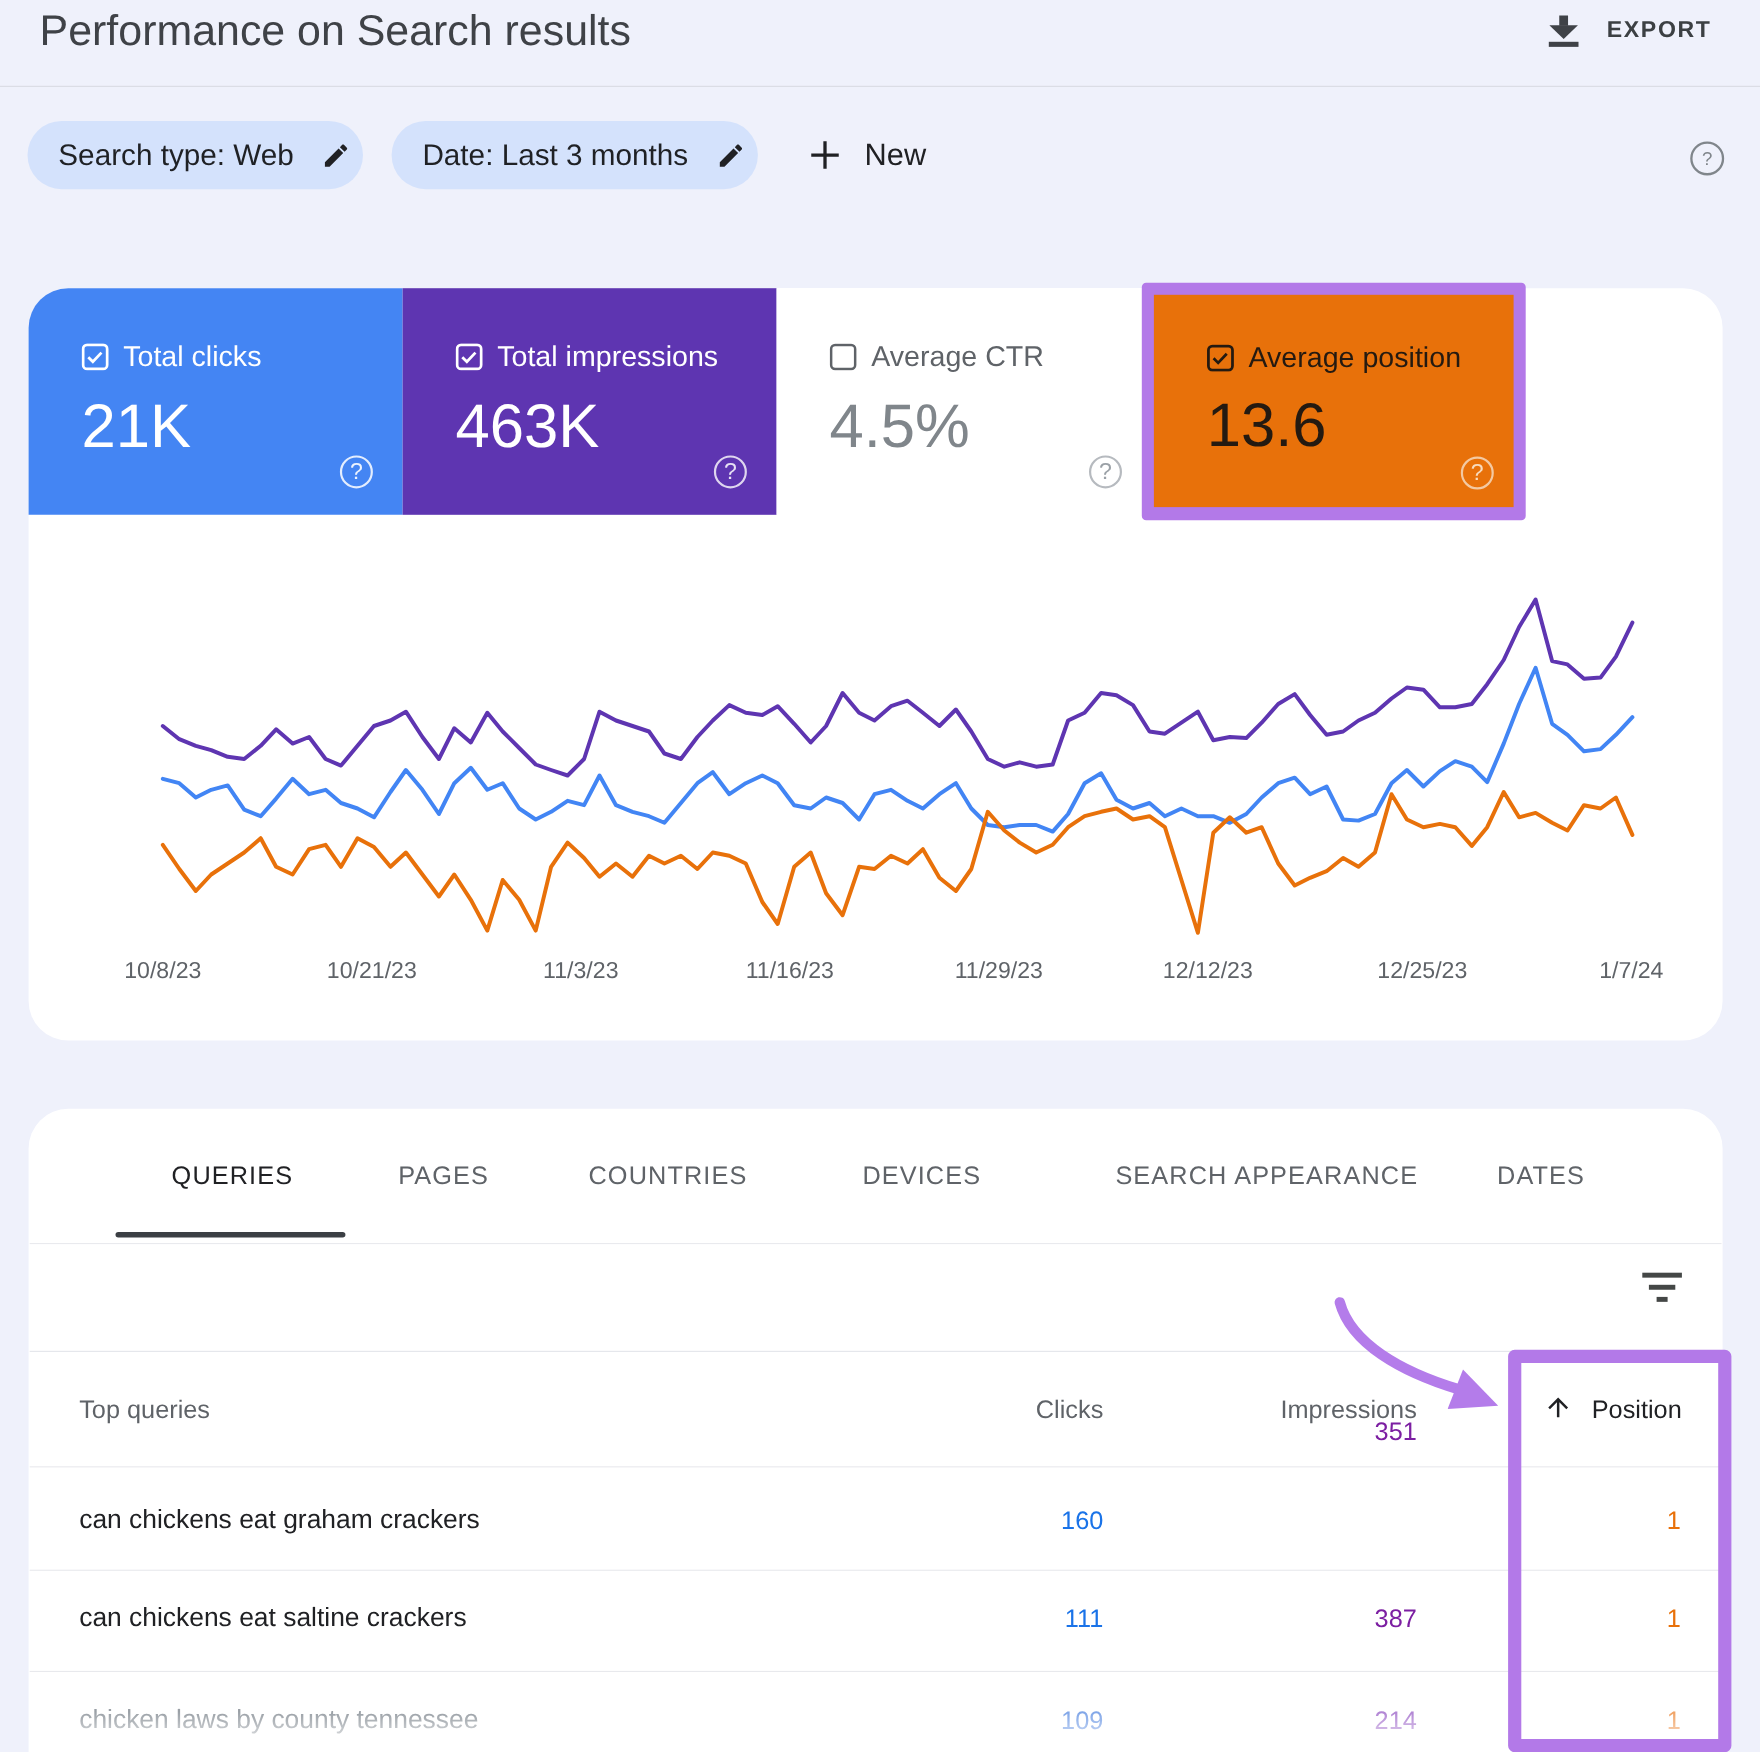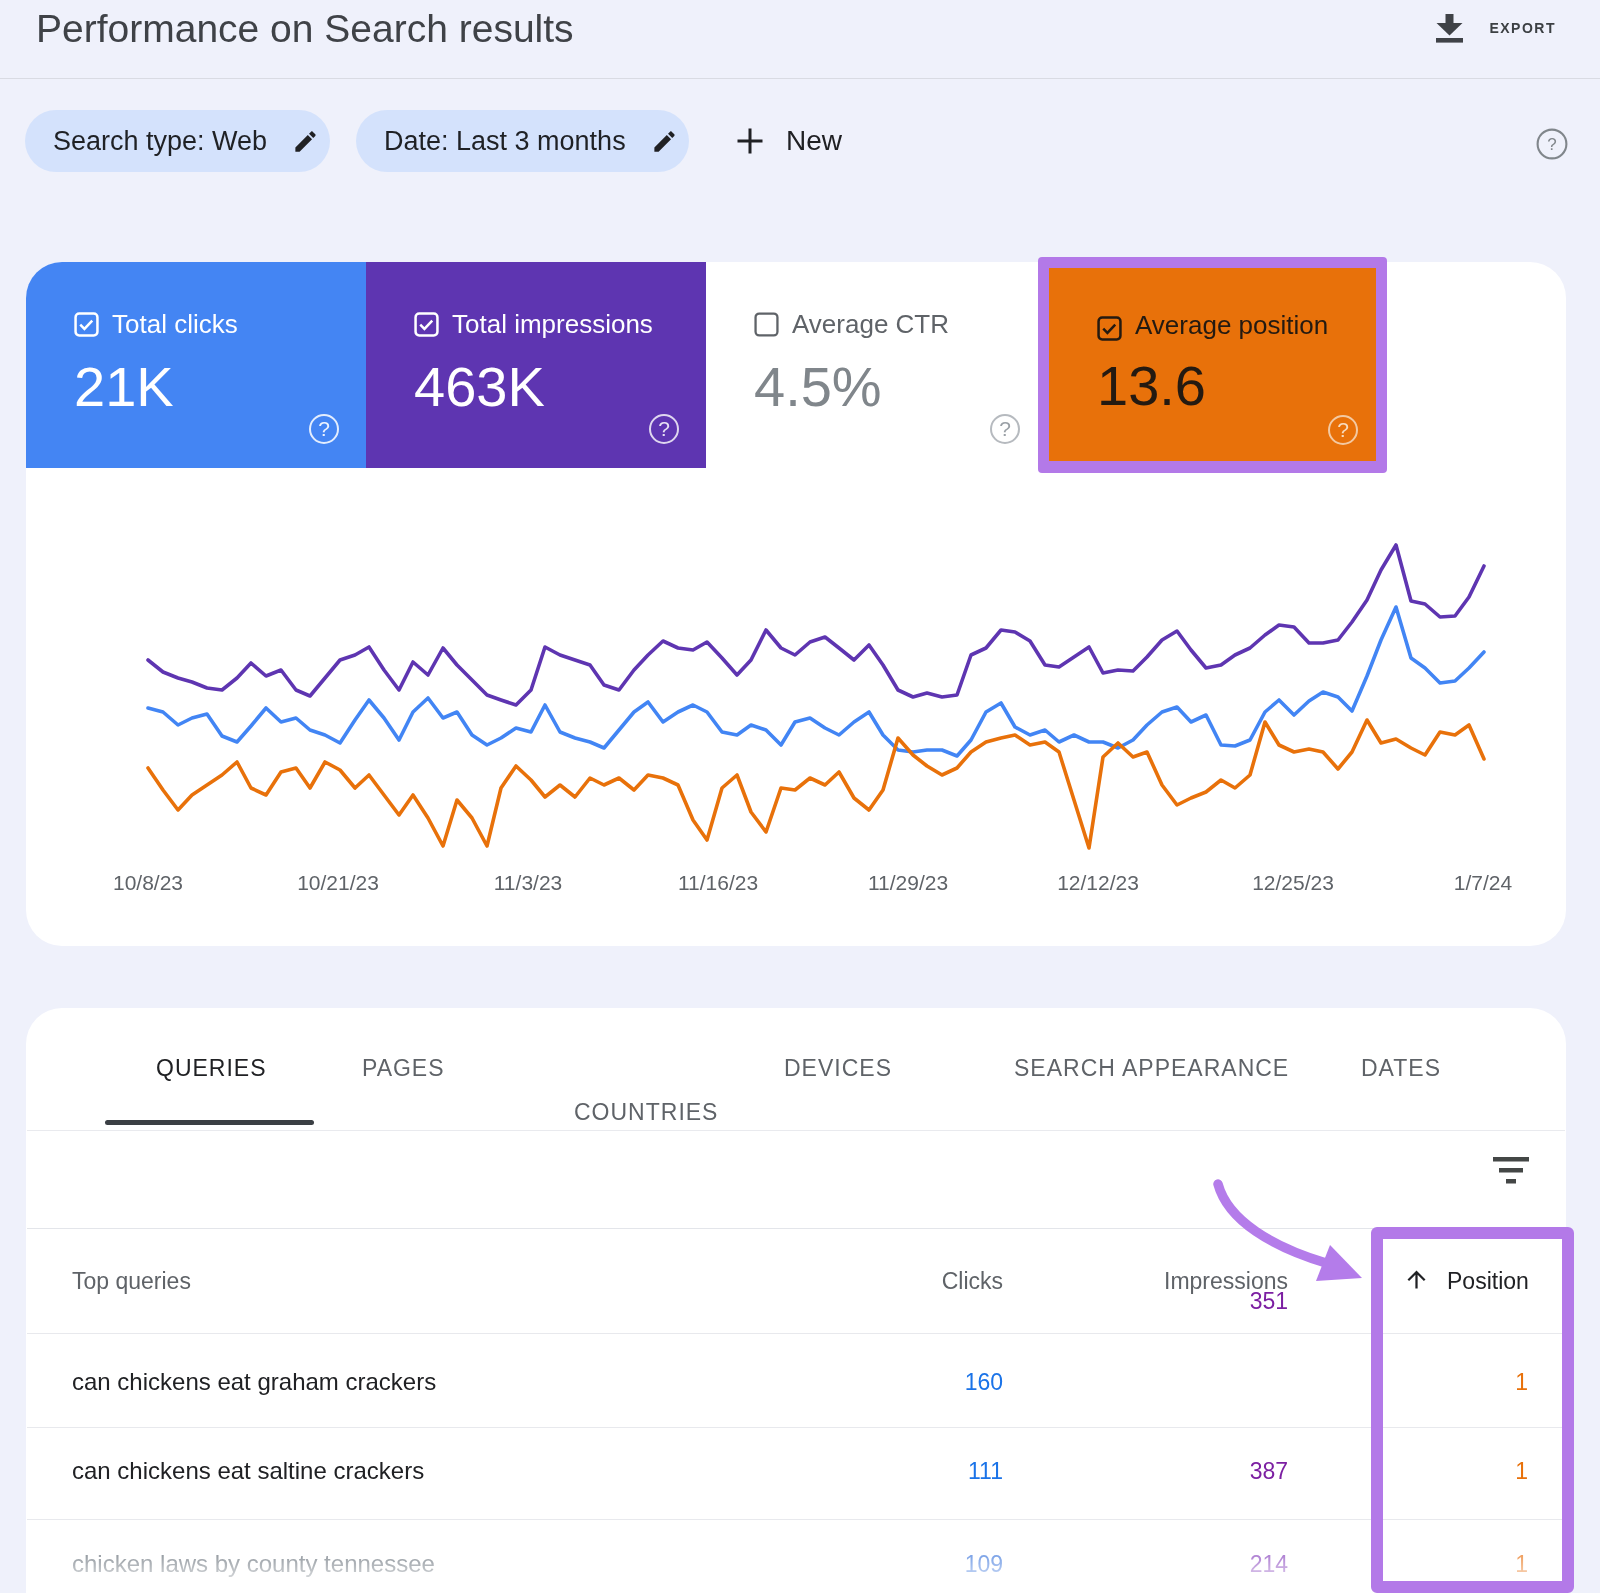--- a/index.html
+++ b/index.html
@@ -1,21 +1,21 @@
 <!DOCTYPE html>
 <html><head>
 <meta charset="utf-8">
 <style>
   * { margin:0; padding:0; box-sizing:border-box; }
   html,body { width:1600px; height:1593px; }
   body { position:relative; overflow:hidden; background:#eff1fb; font-family:"Liberation Sans",sans-serif; }
   .abs { position:absolute; }
   .title { left:36px; top:7px; font-size:39px; color:#3f4247; }
   .export { right:44px; top:12px; display:flex; align-items:center; gap:25px; }
-  .export span { font-size:14px; font-weight:bold; letter-spacing:1.5px; color:#3c4043; }
+  .export span { font-size:21px; font-weight:bold; letter-spacing:1.5px; color:#3c4043; }
   .hdr-div { left:0; top:78px; width:1600px; height:1px; background:#d9dbe3; }
   .chip { top:110px; height:62px; border-radius:31px; background:#d4e2fc; display:flex; align-items:center; font-size:27px; color:#1f2125;text-align:center; }
   .newbtn { left:734px; top:112px; height:58px; display:flex; align-items:center; gap:20px; font-size:28px; color:#202124; }
   .lastupd { top:128px; right:32px; display:flex; align-items:center; gap:17px; }
   .lastupd span { font-size:28px; color:#5f6368; }
   .card-wrap { left:26px; top:262px; width:1540px; height:684px; background:#fff; border-radius:36px; }
   .card { position:absolute; top:0; width:340px; height:206px; }
   .c1 { left:0; background:#4485f3; border-top-left-radius:36px; }
   .c2 { left:340px; background:#5e35b1; }
   .c3 { left:680px; background:#fff; }
@@ -110,21 +110,21 @@
         <svg width="25" height="25" viewBox="0 0 24 24">
           <rect x="1.5" y="1.5" width="21" height="21" rx="3.5" fill="none" stroke="#5f6368" stroke-width="2.2"></rect>
         </svg>
         <span class="lbl">Average CTR</span>
       </div>
       <div class="bignum" style="color:#80868b;">4.5%</div>
       <div class="qm" style="left:284px; top:152px; border:2.4px solid #b6babf; color:#9aa0a6;">?</div>
     </div>
     <div class="frame4">
       <div class="orange4">
-        <div class="chkrow" style="top:42px;align-items:flex-end;">
+        <div class="chkrow" style="top:42px;">
           <svg width="25" height="25" viewBox="0 0 24 24">
             <rect x="1.5" y="1.5" width="21" height="21" rx="3.5" fill="none" stroke="#241a11" stroke-width="2.4"></rect>
             <path d="M6 12.2l4 4 7.5-8" fill="none" stroke="#241a11" stroke-width="2.4"></path>
           </svg>
           <span class="lbl" style="color:#241a11;">Average position</span>
         </div>
         <div class="bignum" style="color:#241a11; top:90px;">13.6</div>
         <div class="qm" style="left:279px; top:147px; border:2.4px solid #f3c9a2; color:#f7dcc0;">?</div>
       </div>
     </div>
@@ -141,21 +141,21 @@
     <div class="xlab" style="left:692px;">11/16/23</div>
     <div class="xlab" style="left:882px;">11/29/23</div>
     <div class="xlab" style="left:1072px;">12/12/23</div>
     <div class="xlab" style="left:1267px;">12/25/23</div>
     <div class="xlab" style="left:1457px;">1/7/24</div>
   </div>
 
   <div class="abs panel2">
     <div class="tab on" style="left:130px;">QUERIES</div>
     <div class="tab" style="left:336px;">PAGES</div>
-    <div class="tab" style="left:548px;margin-top:44px;">COUNTRIES</div>
+    <div class="tab" style="left:509px;">COUNTRIES</div>
     <div class="tab" style="left:758px;">DEVICES</div>
     <div class="tab" style="left:962px;margin-left:26px;">SEARCH APPEARANCE</div>
     <div class="tab" style="left:1335px;">DATES</div>
     <div class="abs tabline"></div>
   </div>
   <div class="abs div1130"></div>
   <svg class="abs" style="left:1489px; top:1155px;" width="44" height="36" viewBox="0 0 44 36">
     <rect x="4" y="2" width="36" height="4.5" fill="#444746"></rect>
     <rect x="10" y="13" width="24" height="4.5" fill="#444746"></rect>
     <rect x="17" y="24" width="10" height="4.5" fill="#444746"></rect>

